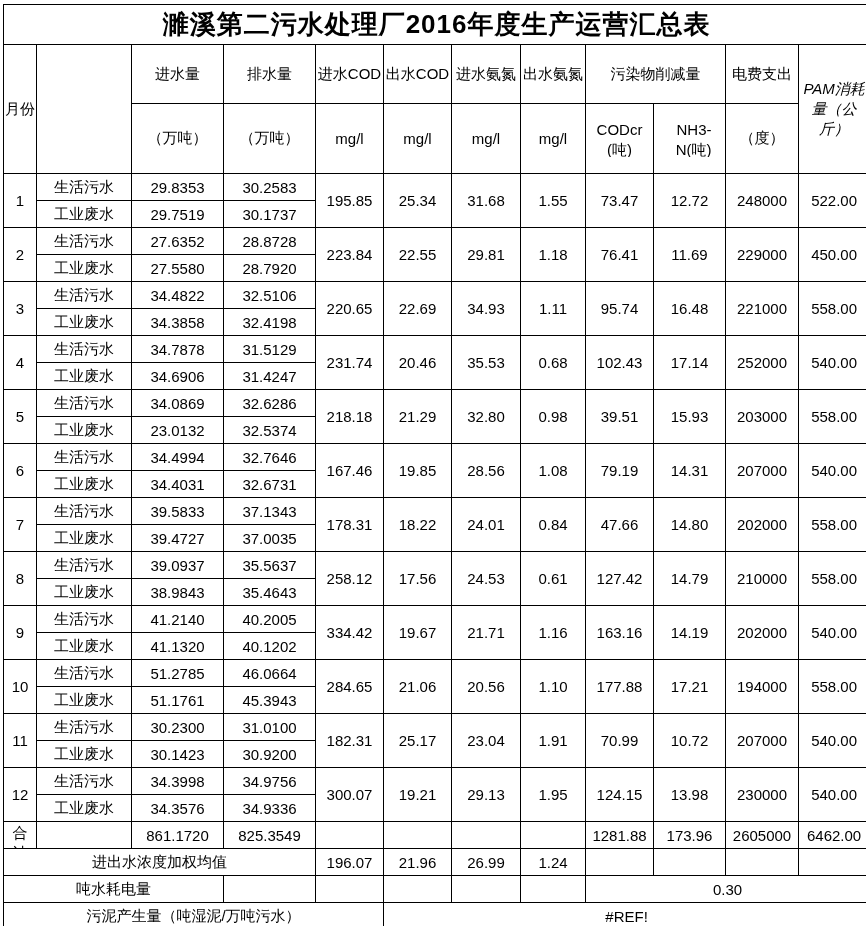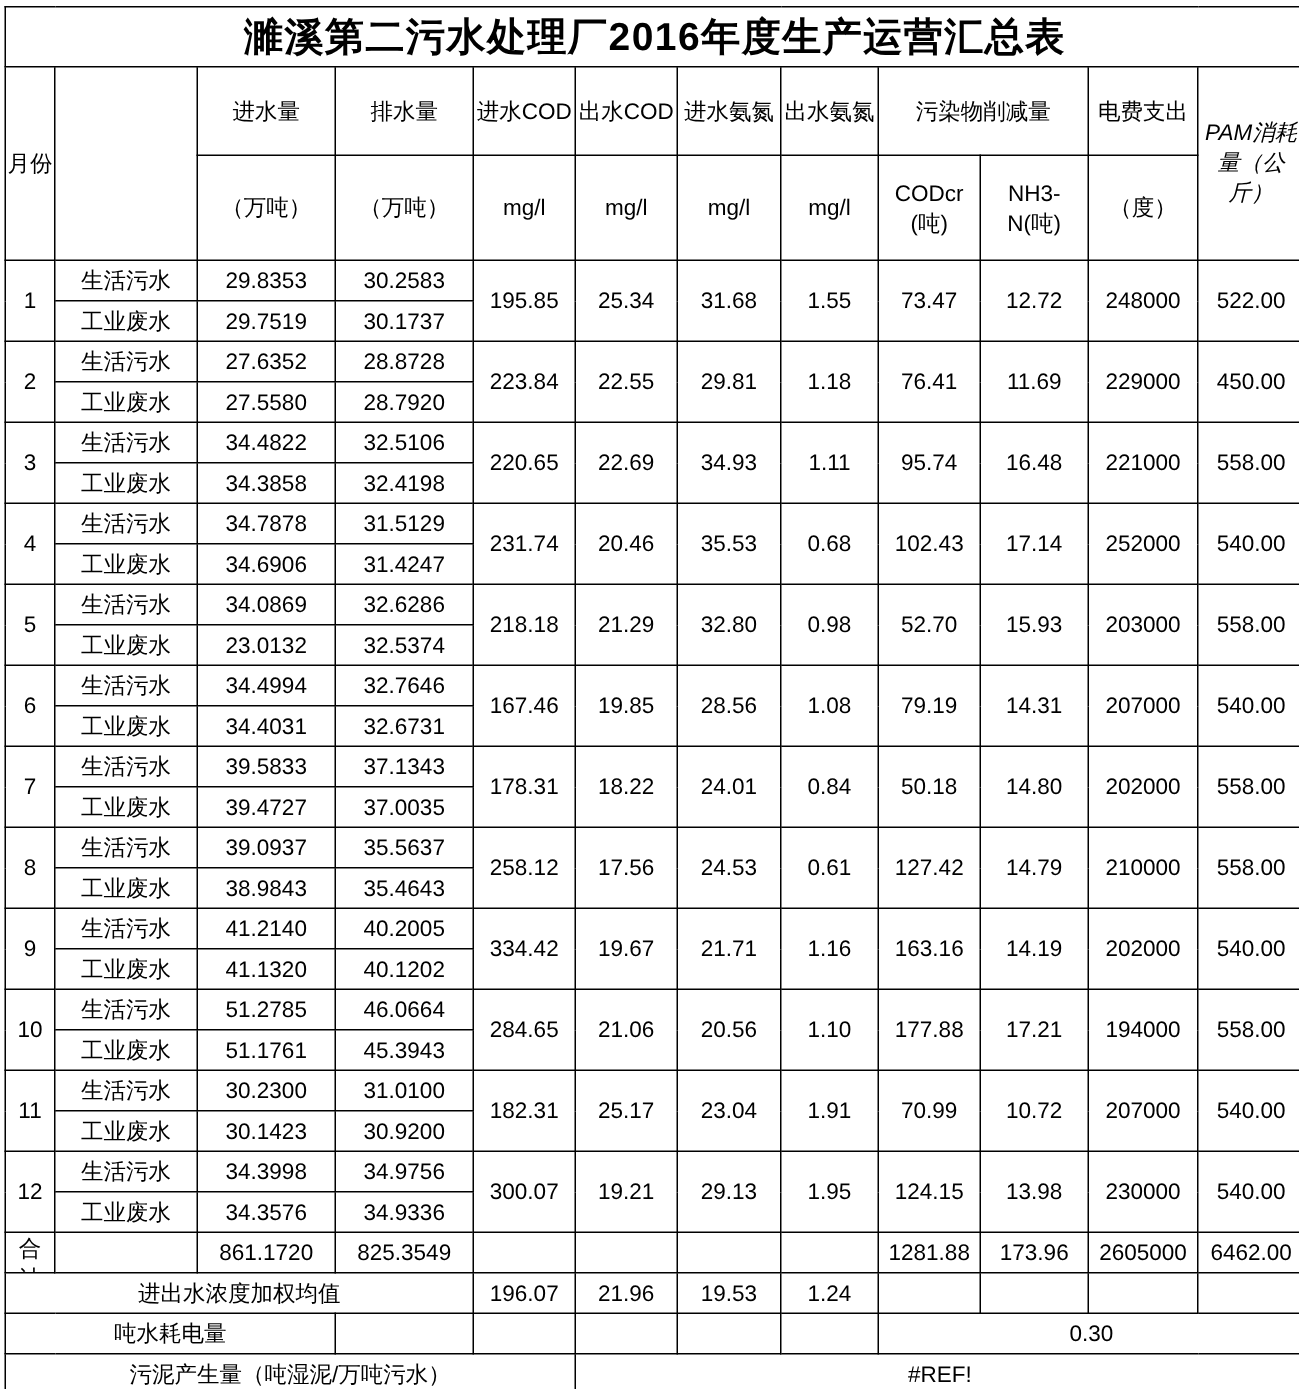--- a/index.html
+++ b/index.html
@@ -33,21 +33,21 @@
     letter-spacing:1px;
     white-space:nowrap;
   }
   tr.hr1 td { height:59px; }
   tr.hr2 td { height:40px; }
   tr.mrow td { height:27px; }
   tr.frow td { height:27px; }
   
   .w-pam   { width:64px; margin:0 auto; word-break:break-all; line-height:20px; white-space:normal;font-style:italic; }
   .w-codcr { width:56px; margin:16px auto; word-break:break-all; line-height:20px; max-height:37px; overflow:hidden; white-space:normal; }
-  .w-nh3n  { width:44px; margin:0 auto; line-height:20px; max-height:37px; overflow:hidden; white-space:normal; }
+  .w-nh3n  { width:44px; margin:0 auto; line-height:20px; max-height:37px; overflow:hidden; white-space:normal;text-align:right; }
   .w-total { width:17px; margin:0 auto; word-break:break-all; line-height:20px; max-height:25px; overflow:hidden; white-space:normal; }
 </style>
 </head>
 <body>
 
 <table class="summary">
   <colgroup>
     <col style="width:33px">
       <col style="width:95px">
       <col style="width:92px">
@@ -181,21 +181,21 @@
 
   <tr class="mrow">
     <td rowspan="2">5</td>
     <td>生活污水</td>
     <td>34.0869</td>
     <td>32.6286</td>
     <td rowspan="2">218.18</td>
     <td rowspan="2">21.29</td>
     <td rowspan="2">32.80</td>
     <td rowspan="2">0.98</td>
-    <td rowspan="2">52.70</td>
+    <td rowspan="2">39.51</td>
     <td rowspan="2">15.93</td>
     <td rowspan="2">203000</td>
     <td rowspan="2">558.00</td>
   </tr>
   <tr class="mrow">
     <td>工业废水</td>
     <td>23.0132</td>
     <td>32.5374</td>
   </tr>
 
@@ -221,21 +221,21 @@
 
   <tr class="mrow">
     <td rowspan="2">7</td>
     <td>生活污水</td>
     <td>39.5833</td>
     <td>37.1343</td>
     <td rowspan="2">178.31</td>
     <td rowspan="2">18.22</td>
     <td rowspan="2">24.01</td>
     <td rowspan="2">0.84</td>
-    <td rowspan="2">50.18</td>
+    <td rowspan="2">47.66</td>
     <td rowspan="2">14.80</td>
     <td rowspan="2">202000</td>
     <td rowspan="2">558.00</td>
   </tr>
   <tr class="mrow">
     <td>工业废水</td>
     <td>39.4727</td>
     <td>37.0035</td>
   </tr>
 
@@ -354,21 +354,21 @@
       <td></td>
       <td>1281.88</td>
       <td>173.96</td>
       <td>2605000</td>
       <td>6462.00</td>
     </tr>
     <tr class="frow">
       <td colspan="4">进出水浓度加权均值</td>
       <td>196.07</td>
       <td>21.96</td>
-      <td>19.53</td>
+      <td>26.99</td>
       <td>1.24</td>
       <td></td>
       <td></td>
       <td></td>
       <td></td>
     </tr>
     <tr class="frow">
       <td colspan="3">吨水耗电量</td>
       <td></td>
       <td></td>

